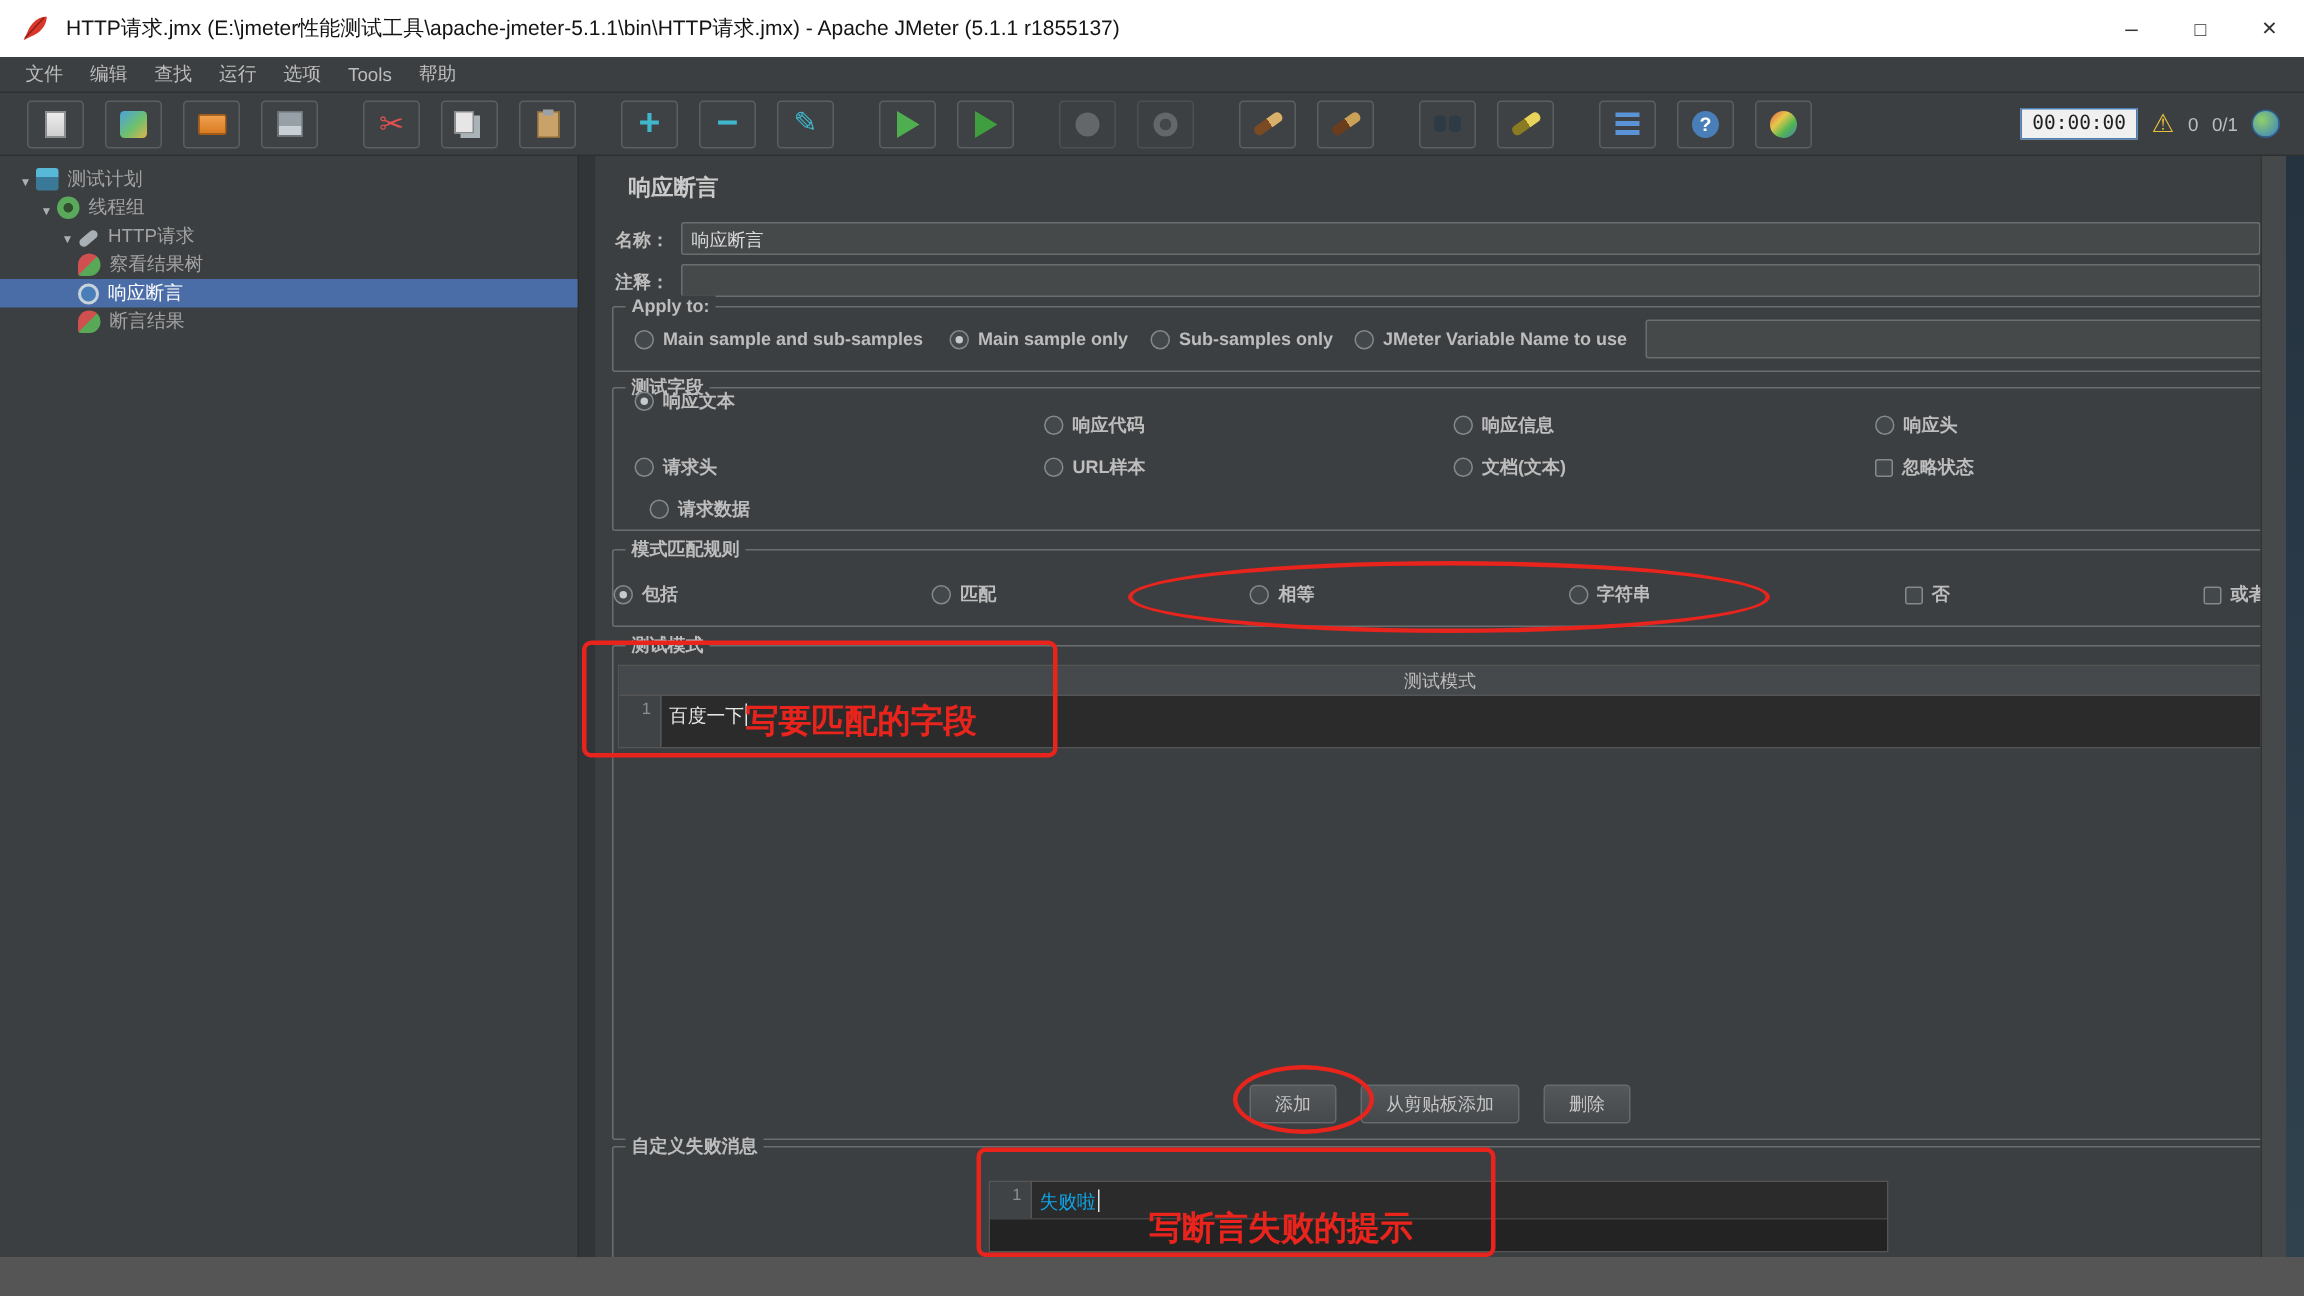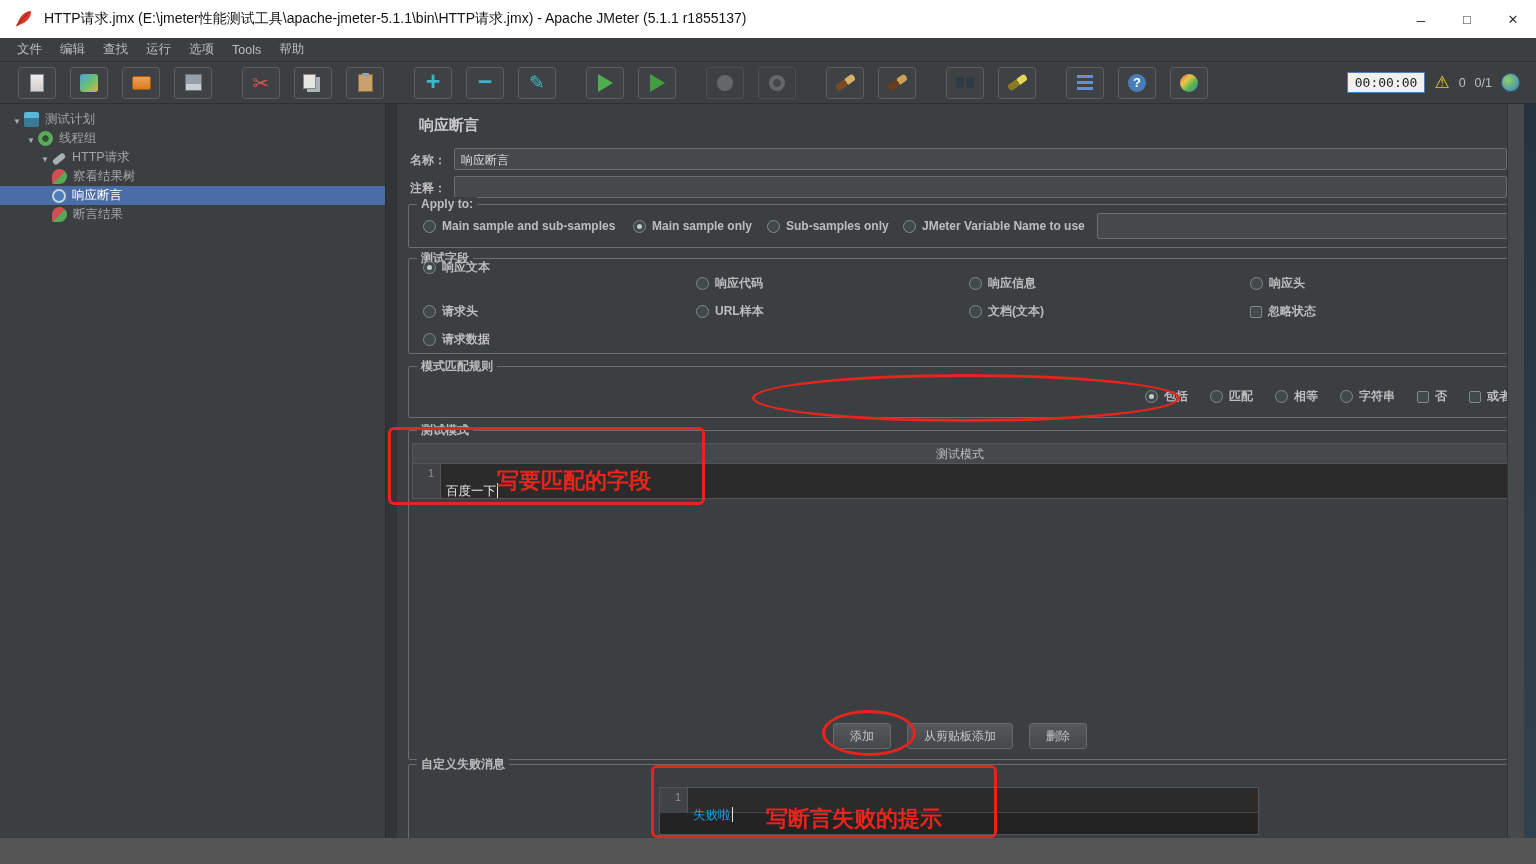--- a/index.html
+++ b/index.html
@@ -76,27 +76,27 @@
 .tf{position:absolute;background:#45494a;border:1px solid #6b6e70;border-radius:2px;height:22px;font-size:12px;color:#dcdcdc;padding:3px 6px;overflow:hidden;white-space:nowrap}
 .gb{position:absolute;border:1px solid #6b6e70;border-radius:2px}
 .gb>.lg{position:absolute;top:-8px;left:8px;background:#3c3f41;padding:0 4px;font-size:12px;font-weight:bold;color:#bdbdbd;line-height:14px}
 .opt{position:absolute;display:flex;align-items:center;white-space:nowrap}
 .optf{display:flex;align-items:center;white-space:nowrap}
 .radio{width:13px;height:13px;border-radius:50%;background:#43494b;border:1px solid #85898b;flex:none}
 .radio.checked{position:relative}
 .radio.checked::after{content:"";position:absolute;left:3px;top:3px;width:5px;height:5px;border-radius:50%;background:#c6cacc}
 .cbx{width:12px;height:12px;border-radius:2px;background:#43494b;border:1px solid #85898b;flex:none}
 .olabel{margin-left:6px;font-size:12px;font-weight:bold;color:#bdbdbd}
-.rulesrow{display:flex;justify-content:flex-end;gap:22px;padding-top:21px}
+.rulesrow{display:flex;justify-content:space-between;gap:22px;padding-top:21px}
 .ptable{position:absolute;background:#2b2b2b;border:1px solid #555}
 .phdr{height:20px;background:#46494b;color:#bdbdbd;font-size:12px;text-align:center;line-height:20px;border-bottom:1px solid #555}
 .prow{display:flex;height:34px}
 .prow2{display:flex;height:24px}
 .pidx{width:28px;background:#3f4345;color:#8f8f8f;font-size:11px;text-align:right;padding:3px 6px 0 0;border-right:1px solid #555;flex:none}
-.pval{flex:1;color:#e8e8e8;font-size:12.5px;padding:19px 2px 0 5px;display:flex;align-items:flex-start}
+.pval{flex:1;color:#e8e8e8;font-size:12.5px;padding:5px 2px 0 5px;display:flex;align-items:flex-start}
 .pval.red{color:#0ea5e9}
 .caret{display:inline-block;width:1px;height:15px;background:#e6e6e6;margin-left:1px}
 .emptyrow{height:22px;background:#232323;border-top:1px solid #444}
 .btnrow{position:absolute;left:0;right:0;bottom:10px;display:flex;justify-content:center;gap:16px}
 .btn{background:linear-gradient(#54585b,#46494c);border:1px solid #666a6d;border-radius:3px;color:#c6c6c6;font-size:12px;height:26px;padding:0 16px}
 .vsb{position:absolute;right:0;top:0;width:9px;height:100%;background:#45494a;border-left:1px solid #333}
 .rstrip{position:absolute;left:1516px;top:104px;width:8px;height:760px;background:#46494b;z-index:2}
 .wallpaper{position:absolute;left:1524px;top:104px;width:12px;height:760px;background:linear-gradient(#253341,#31424f);z-index:2}
 
 
@@ -295,21 +295,21 @@
           <span class="olabel">URL样本</span>
         </span>
       <span class="opt" style="left:560px;top:44px">
           <span class="radio"></span>
           <span class="olabel">文档(文本)</span>
         </span>
       <span class="opt" style="left:841px;top:44px">
           <span class="cbx"></span>
           <span class="olabel">忽略状态</span>
         </span>
-      <span class="opt" style="left:14px;top:72px">
+      <span class="opt" style="left:24px;top:72px">
           <span class="radio"></span>
           <span class="olabel">请求数据</span>
         </span>
     </div>
 
     <div class="gb" style="left:11px;top:262px;width:1104px;height:52px">
       <span class="lg">模式匹配规则</span>
       <div class="rulesrow">
         <span class="optf">
             <span class="radio checked"></span>

